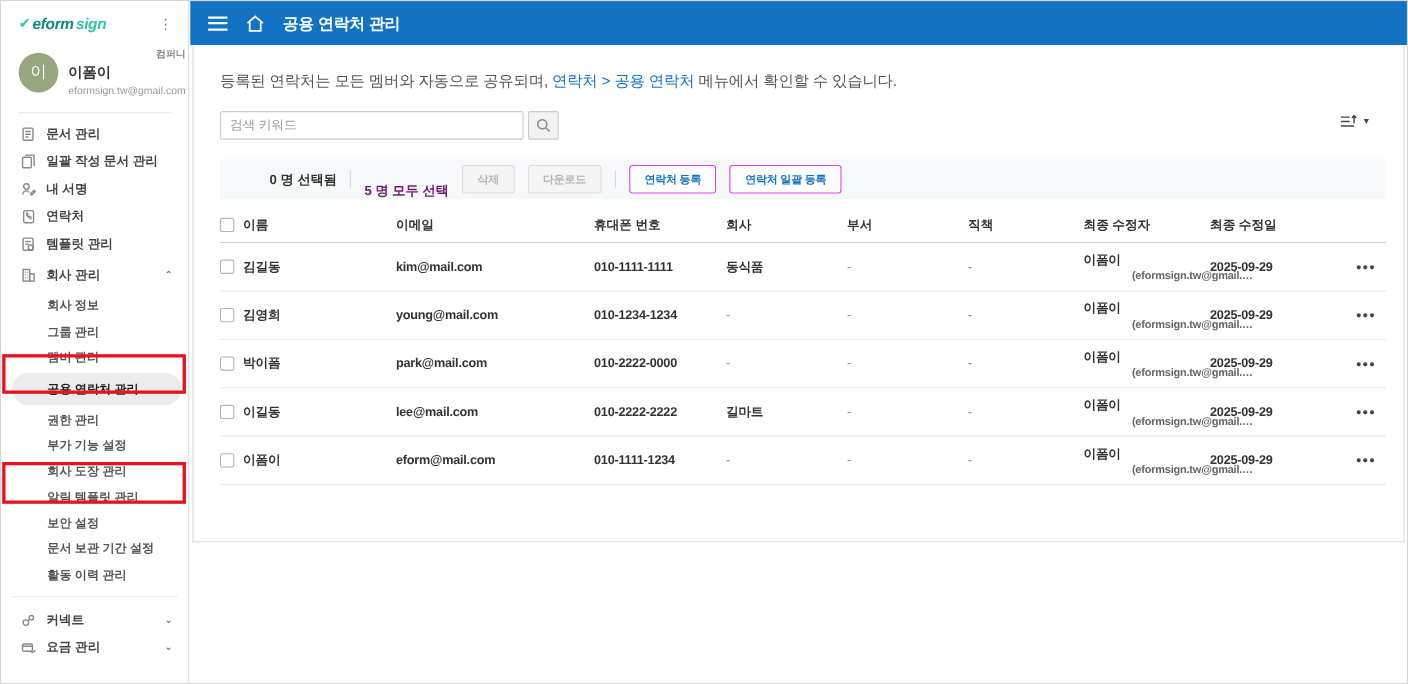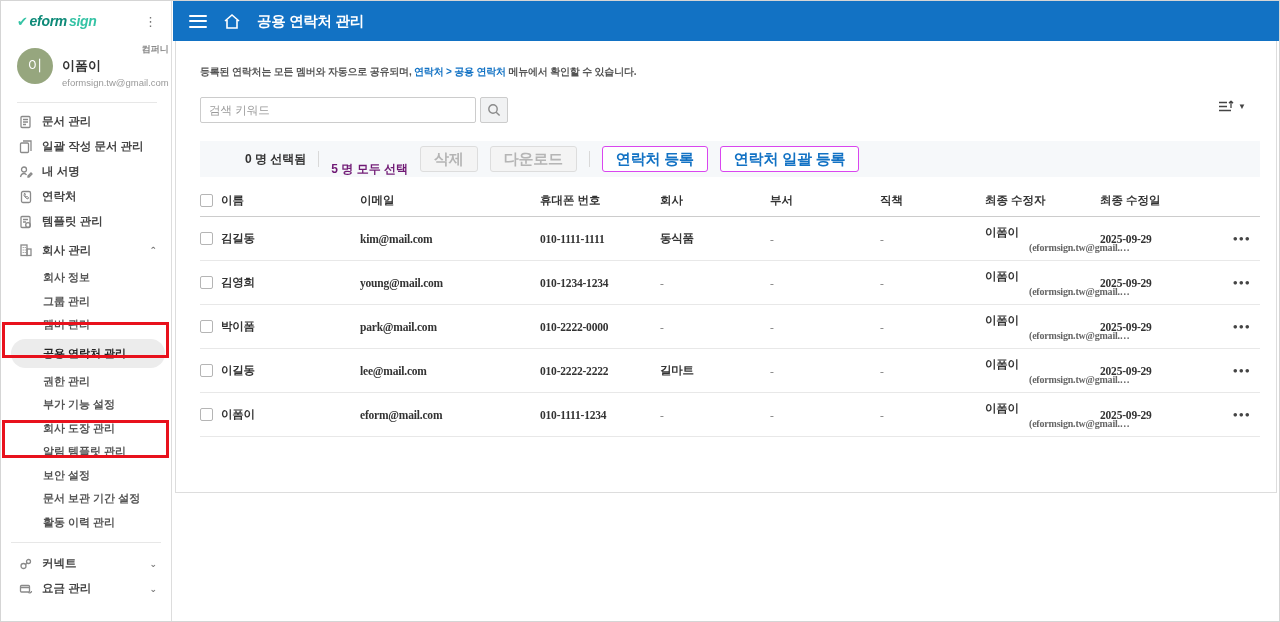--- a/index.html
+++ b/index.html
@@ -35,40 +35,40 @@
 
   
   .main { position:absolute; left:172px; top:0; right:0; height:622px; background:#fff; }
   .topbar { height:40px; background:#1272c4; display:flex; align-items:center; padding:0 16px; gap:16px; }
   .hamburger { width:18px; cursor:pointer; display:flex; flex-direction:column; gap:3.5px; }
   .hamburger span { display:block; height:2px; background:#fff; border-radius:1px; }
   .home-ic { cursor:pointer; display:flex; }
   .topbar-title { color:#fff; font-size:14.5px; font-weight:bold; letter-spacing:-0.3px; }
 
   .card { position:absolute; left:2px; right:2px; top:40px; height:452px; background:#fff; border:1px solid #ddd; border-top:none; padding:24px 16px 0 24px; }
-  .desc { font-size:10px; color:#555; font-weight:bold; letter-spacing:-0.2px; }
+  .desc { font-size:14px; color:#555; font-weight:normal; letter-spacing:-0.2px; }
   .desc .lnk { color:#1272c4; cursor:pointer; }
 
   .search-row { margin-top:18px; display:flex; position:relative; }
   .search-input { width:276px; height:26px; border:1px solid #ccc; border-radius:2px; padding:0 8px; font-size:11.5px; color:#333; font-family:inherit; outline:none; }
   .search-input::placeholder { color:#999; }
   .search-btn { width:28px; height:26px; margin-left:4px; background:#f1f2f3; border:1px solid #ccc; border-radius:2px; display:flex; align-items:center; justify-content:center; cursor:pointer; }
   .sort-ctl { position:absolute; right:14px; top:2px; display:flex; align-items:center; gap:2px; cursor:pointer; color:#444; }
   .sort-caret { font-size:8px; color:#444; }
 
   .toolbar { margin-top:18px; height:36px; background:#f6f8fa; display:flex; align-items:center; padding:0 14px; gap:12px; }
   .sel-count { font-size:12px; font-weight:bold; color:#333;margin-left:31px; }
   .vdiv { width:1px; height:16px; background:#d9d9d9; }
   .sel-all { font-size:12px; font-weight:bold; color:#701a75; cursor:pointer;margin-top:20px; }
-  .btn { height:26px; padding:0 13px; font-size:15px; font-weight:bold; border-radius:3px; cursor:pointer; font-family:inherit; letter-spacing:-0.2px; }
+  .btn { height:26px; padding:0 13px; font-size:10px; font-weight:bold; border-radius:3px; cursor:pointer; font-family:inherit; letter-spacing:-0.2px; }
   .btn.disabled { background:#f4f4f4; border:1px solid #ddd; color:#b5b5b5; cursor:default; }
   .btn.outline-blue { background:#fff; border:1px solid #d946ef; color:#1272c4; }
 
   .tbl { margin-top:8px; }
-  .thead, .trow { display:grid; grid-template-columns:160px 180px 120px 110px 110px 105px 115px 122px 40px; align-items:center;font-family:Liberation Serif, serif; }
+  .thead, .trow { display:grid; grid-template-columns:160px 180px 120px 110px 110px 105px 115px 122px 40px; align-items:center; }
   .thead { height:32px; border-bottom:1px solid #ccc; }
   .th { font-size:11.5px; font-weight:bold; color:#333; }
   .trow { height:44px; border-bottom:1px solid #e8e8e8; }
   .td { font-size:11.5px; color:#333; font-weight:bold; letter-spacing:-0.2px; }
   .td.dim { color:#888; font-weight:normal; }
   .name-cell { display:flex; align-items:center; gap:8px; }
   .cbx { width:13px; height:13px; border:1px solid #b5b5b5; border-radius:2px; background:#fff; flex:0 0 13px; cursor:pointer; }
   .mod-name { font-size:11.5px; color:#333; font-weight:bold; }
   .mod-email { font-size:10px; color:#666; margin-top:2px;padding-left:44px; }
   .dots { font-size:13px; color:#444; font-weight:bold; letter-spacing:1.5px; cursor:pointer; text-align:center; }

